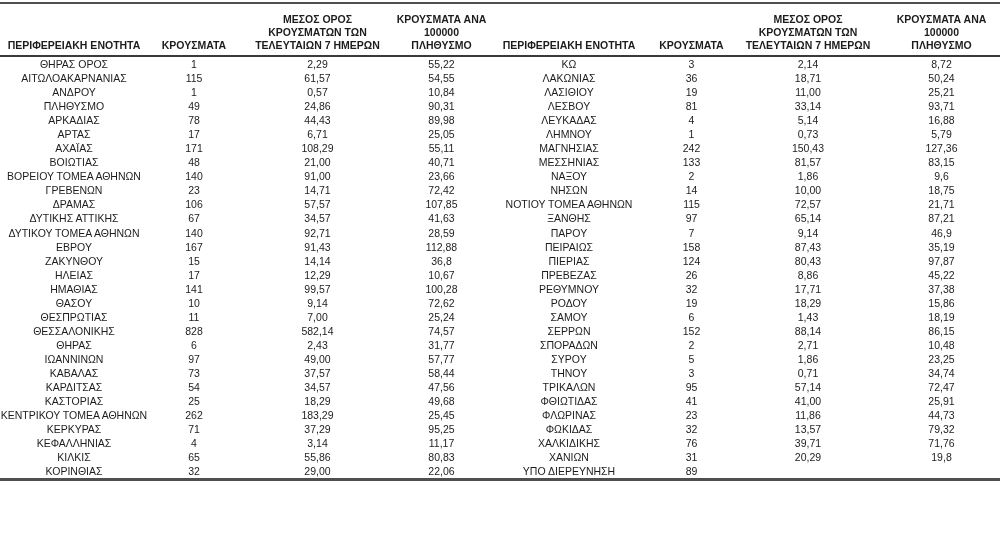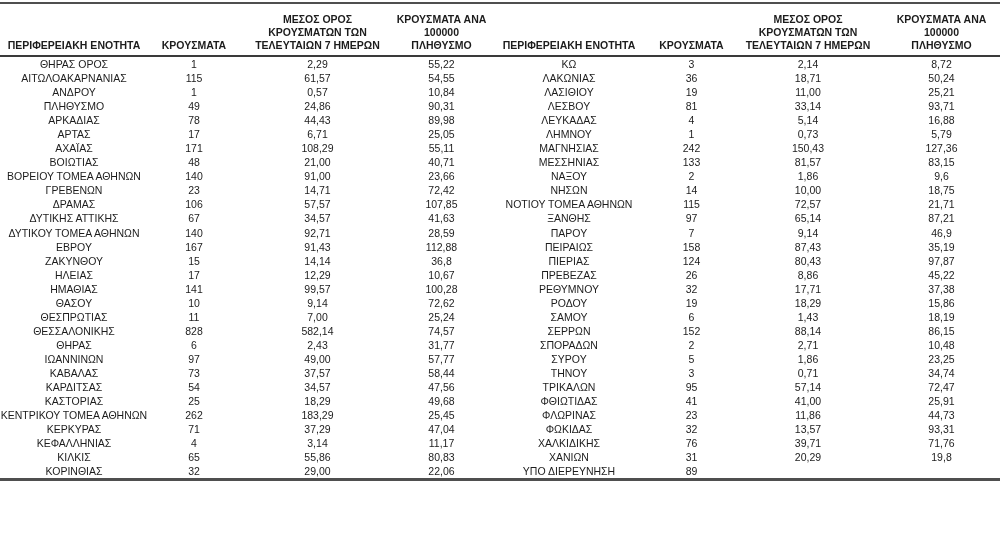--- a/index.html
+++ b/index.html
@@ -330,25 +330,25 @@
           <td>25,45</td>
           <td>ΦΛΩΡΙΝΑΣ</td>
           <td>23</td>
           <td>11,86</td>
           <td>44,73</td>
         </tr>
         <tr>
           <td>ΚΕΡΚΥΡΑΣ</td>
           <td>71</td>
           <td>37,29</td>
-          <td>47,04</td>
+          <td>95,25</td>
           <td>ΦΩΚΙΔΑΣ</td>
           <td>32</td>
           <td>13,57</td>
-          <td>93,31</td>
+          <td>79,32</td>
         </tr>
         <tr>
           <td>ΚΕΦΑΛΛΗΝΙΑΣ</td>
           <td>4</td>
           <td>3,14</td>
           <td>11,17</td>
           <td>ΧΑΛΚΙΔΙΚΗΣ</td>
           <td>76</td>
           <td>39,71</td>
           <td>71,76</td>

